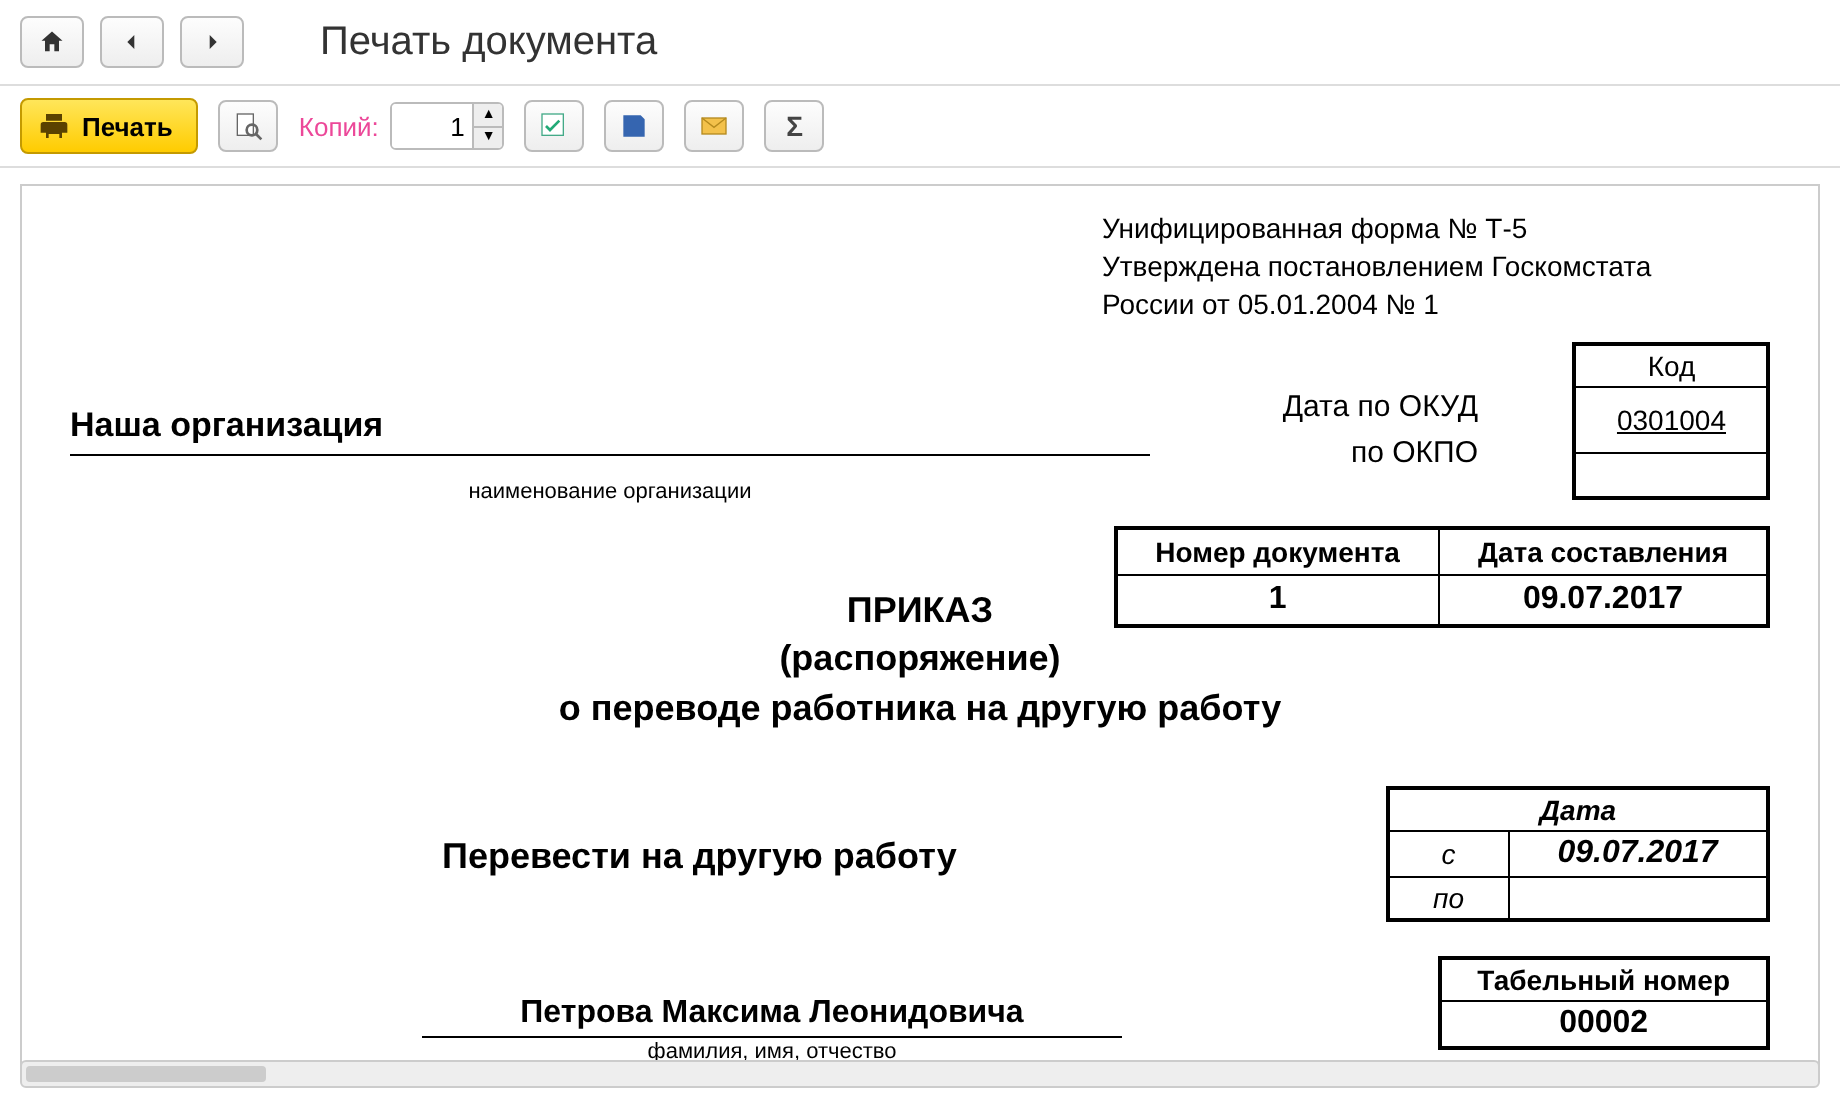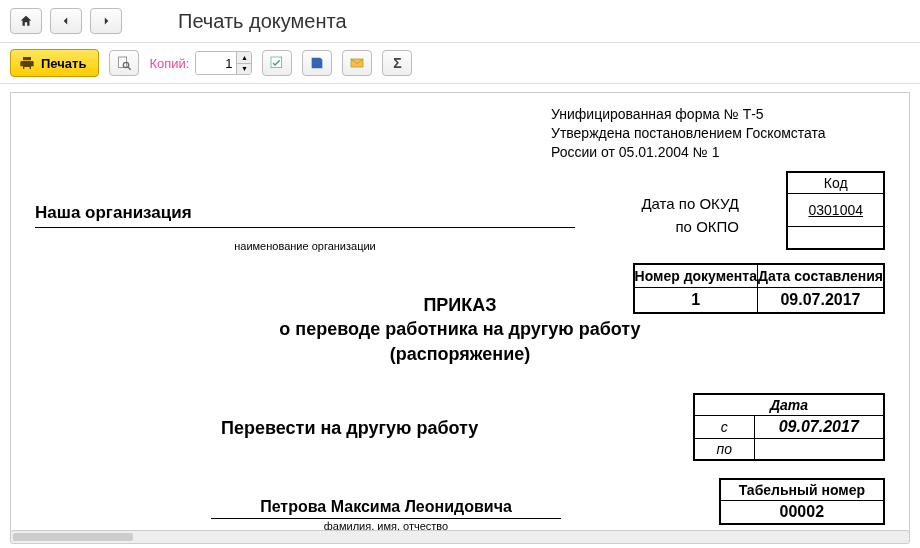--- a/index.html
+++ b/index.html
@@ -30,21 +30,21 @@
     border: 1px solid #bbb;
     border-radius: 4px;
     display: flex;
     align-items: center;
     justify-content: center;
     cursor: pointer;
   }
   .nav-btn svg { width:14px; height:14px; }
   .page-title {
     font-size: 20px;
-    margin-left: 48px;
+    margin-left: 30px;
     color:#333;
   }
   
   .toolbar {
     display:flex;
     align-items:center;
     gap:10px;
     padding:6px 10px;
     border-bottom:1px solid #ddd;
   }
@@ -130,21 +130,21 @@
   
   .numdate {
     position:absolute;
     right:24px; top:170px;
     border:2px solid #000;
     border-collapse:collapse;
     font-size:14px;
   }
   .numdate th, .numdate td {
     border:1px solid #000;
-    padding:3px 0;
+    padding:3px 19px;
     text-align:center;
     margin-top:17px;
   }
   .numdate td { font-weight:bold; font-size:16px;}
   .order-title {
     position:absolute;
     left:0; right:0;
     text-align:center;
     top:200px;
     font-weight:bold;
@@ -317,22 +317,22 @@
       </tr>
       <tr>
         <td>1</td>
         <td>09.07.2017</td>
       </tr>
     </tbody>
       </table>
 
     <div class="order-title">
       <div>ПРИКАЗ</div>
+      <div>(распоряжение)</div>
       <div>о переводе работника на другую работу</div>
-      <div>(распоряжение)</div>
     </div>
 
     <div class="transfer-line">Перевести на другую работу</div>
 
     <table class="date-tbl">
       <tbody>
           <tr>
             <th colspan="2">Дата</th>
           </tr>
       <tr>

